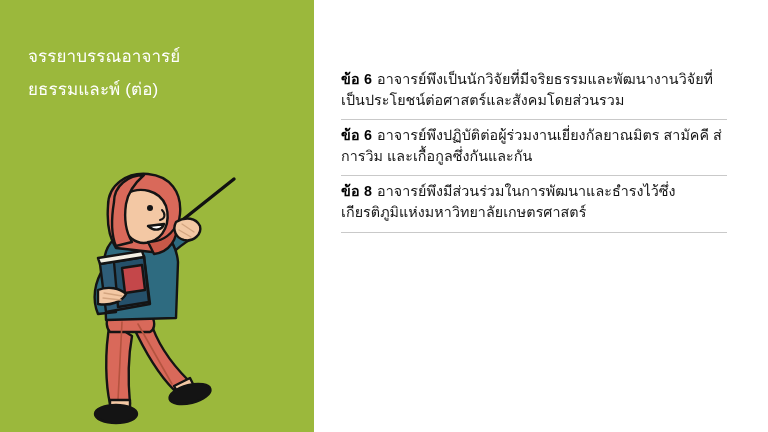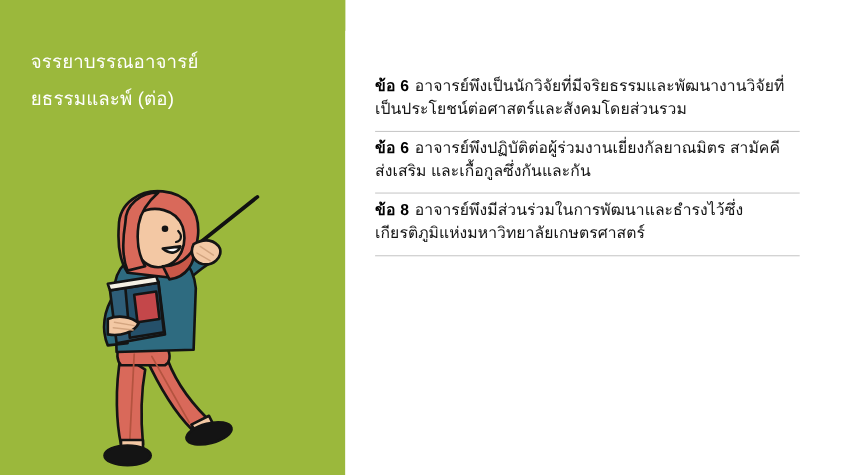--- a/index.html
+++ b/index.html
@@ -171,21 +171,21 @@
   </div>
 
   <div class="right-panel">
     <div class="item-list">
 
       <div class="item">
         <div class="item-text"><span class="item-num">ข้อ 6</span><span class="num-gap"></span><span>อาจารย์พึงเป็นนักวิจัยที่มีจริยธรรมและพัฒนางานวิจัยที่เป็นประโยชน์ต่อศาสตร์และสังคมโดยส่วนรวม</span></div>
       </div>
 
       <div class="item">
-        <div class="item-text"><span class="item-num">ข้อ 6</span><span class="num-gap"></span><span>อาจารย์พึงปฏิบัติต่อผู้ร่วมงานเยี่ยงกัลยาณมิตร สามัคคี ส่งเสริม และเกื้อกูลซึ่งกันและกัน</span></div>
+        <div class="item-text"><span class="item-num">ข้อ 6</span><span class="num-gap"></span><span>อาจารย์พึงปฏิบัติต่อผู้ร่วมงานเยี่ยงกัลยาณมิตร สามัคคี ส่การวิม และเกื้อกูลซึ่งกันและกัน</span></div>
       </div>
 
       <div class="item">
         <div class="item-text"><span class="item-num">ข้อ 8</span><span class="num-gap"></span><span>อาจารย์พึงมีส่วนร่วมในการพัฒนาและธำรงไว้ซึ่งเกียรติภูมิแห่งมหาวิทยาลัยเกษตรศาสตร์</span></div>
       </div>
 
 
 
     </div>
   </div>

